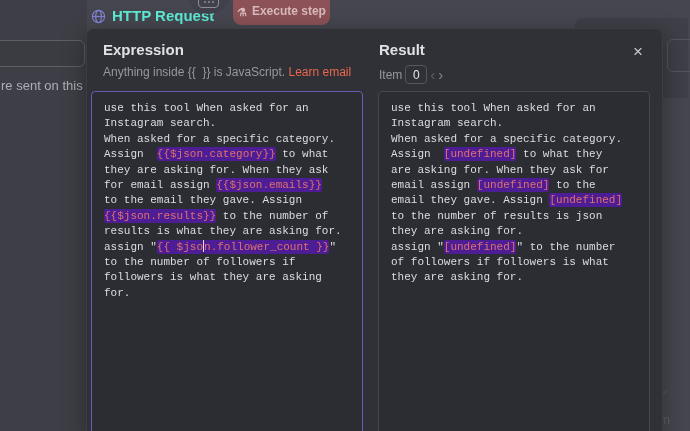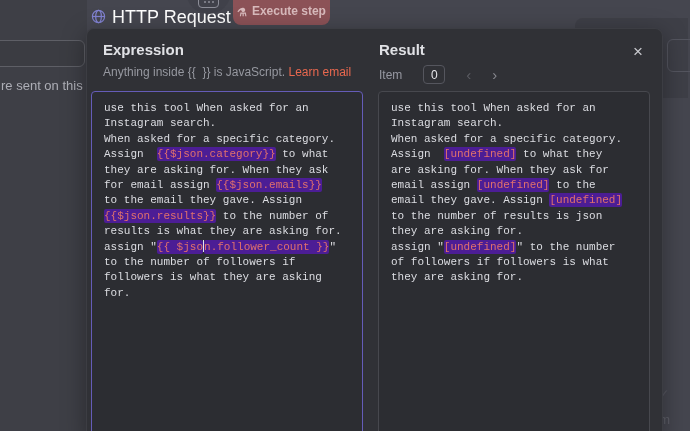--- a/index.html
+++ b/index.html
@@ -24,22 +24,22 @@
     white-space:nowrap;
   }
   .bg-topbar {
     position:absolute; left:87px; top:0; width:603px; height:28px; background:#45464f;
   }
   .bg-top-right-panel {
     position:absolute; left:575px; top:18px; width:113px; height:80px;
     background:#3e3f47; border-radius:8px 0 0 0;
   }
   .bg-node-title {
-    position:absolute; left:112px; top:7px; font-size:18px; font-weight:400;
-    color:#ffffff; white-space:nowrap;
+    position:absolute; left:112px; top:7px; font-size:15px; font-weight:700;
+    color:#5eead4; white-space:nowrap;
   }
   .globe-icon { position:absolute; left:91px; top:9px; width:15px; height:15px; }
   .robot-avatar {
     position:absolute; left:186px; top:-31px; width:45px; height:45px;
     border-radius:50%; background:#40414a; overflow:hidden;
   }
   .robot-face {
     position:absolute; left:12px; top:26px; width:21px; height:13px;
     border:1.5px solid #8d8e98; border-radius:4px;
     display:flex; align-items:center; justify-content:center; gap:2px;
@@ -71,21 +71,21 @@
     position:absolute; left:16px; top:12px; font-size:15px; font-weight:600; color:#e0e1e5;
   }
   .exp-subtitle {
     position:absolute; left:16px; top:36px; font-size:12px; color:#9698a0; white-space:pre;
   }
   .learn-more { color:#e9684f; cursor:pointer; }
   .res-title {
     position:absolute; left:292px; top:12px; font-size:15px; font-weight:600; color:#e0e1e5;
   }
   .item-row {
-    position:absolute; left:292px; top:36px; display:flex; align-items:center; gap:21px;
+    position:absolute; left:292px; top:36px; display:flex; align-items:center; gap:3px;
     font-size:12px; color:#9698a2;
   }
   .item-box {
     min-width:22px; height:19px; border:1px solid #55565e; border-radius:4px;
     display:flex; align-items:center; justify-content:center;
     font-size:12px; color:#e5e5e9; padding:0 5px;
   }
   .chev { font-size:15px; line-height:15px; cursor:pointer; }
   .chev-prev { color:#5b5c63; }
   .chev-next { color:#87888f; }

